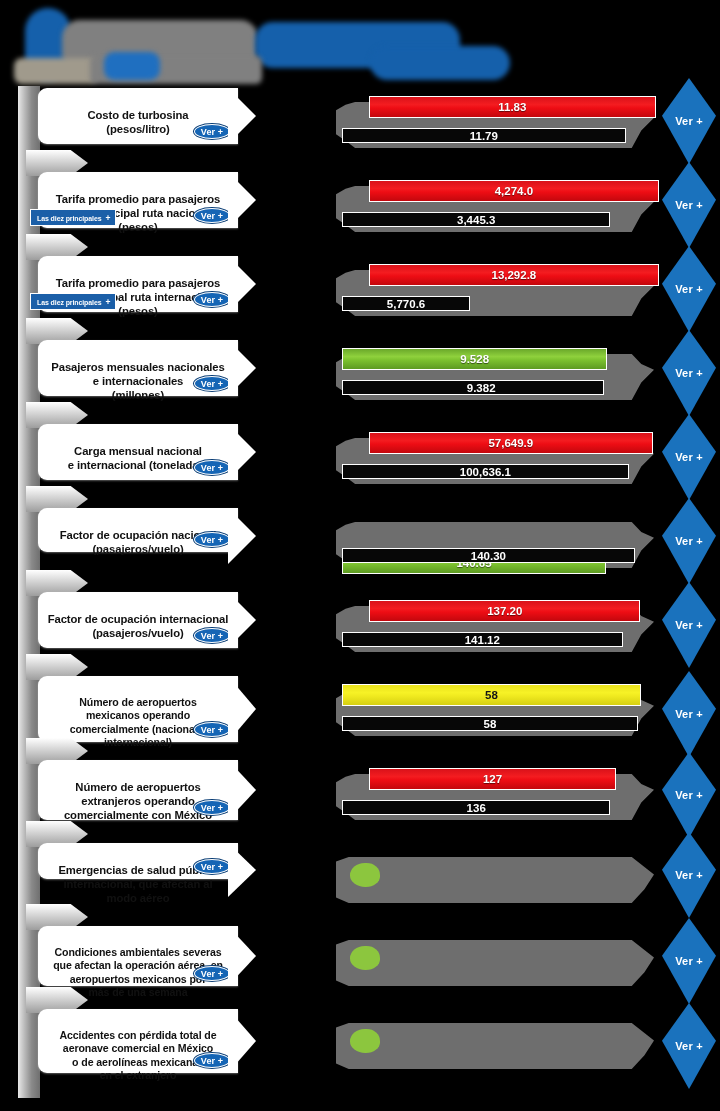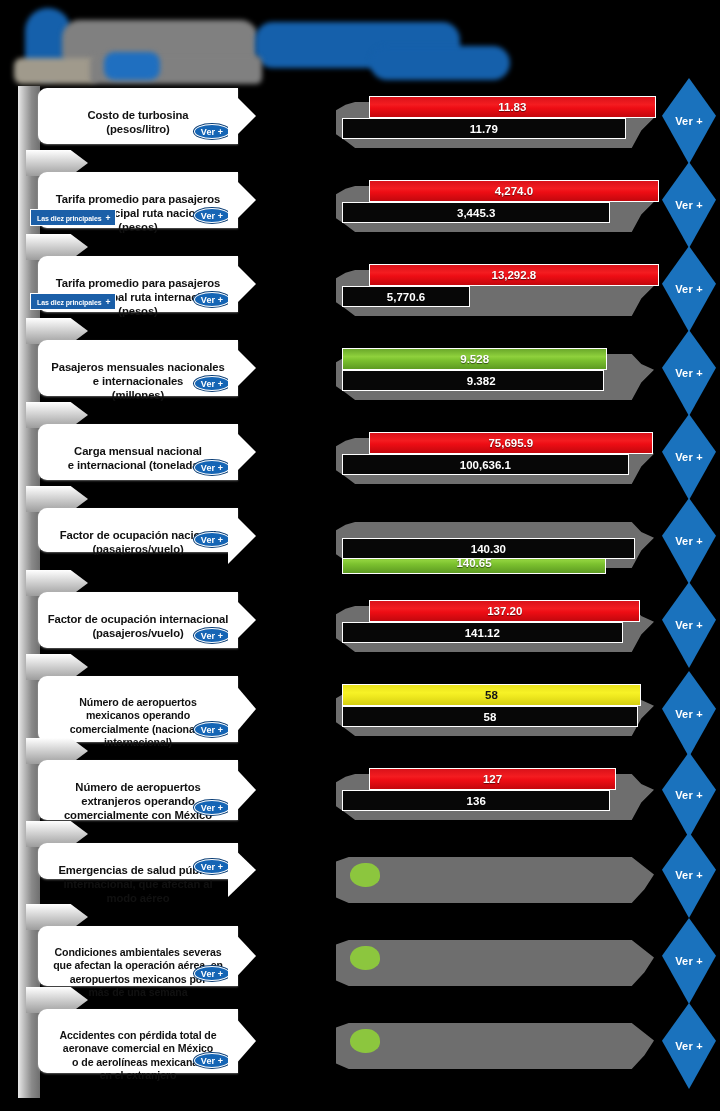--- a/index.html
+++ b/index.html
@@ -113,24 +113,24 @@
   }
   .bar-top.green {
     background:linear-gradient(to bottom,#6aa82a 0%,#8fd13d 38%,#7cc22f 55%,#5d9a22 100%);
   }
   .bar-top.yellow {
     background:linear-gradient(to bottom,#e8e01c 0%,#f7f226 38%,#f0ea1f 55%,#d6cf12 100%);
     color:#151515; text-shadow:none;
   }
 
   .bar-bot {
-    position:absolute; left:6px; top:30px; height:21px;
+    position:absolute; left:6px; top:40px; height:15px;
     background:#070707;
     border:1.1px solid #ffffff;
-    display:flex; align-items:center; justify-content:center;
+    display:flex; align-items:flex-end; justify-content:center;
     color:#fff; font-size:11.5px; font-weight:bold;
   }
   .bar-bot .val { position:relative; left:0; }
 
   
   .green-blob {
     position:absolute; left:14px; top:20px;
     width:30px; height:24px;
     background:#8cc63e;
     border-radius:50% 45% 48% 52% / 52% 50% 46% 50%;
@@ -250,21 +250,21 @@
       <div class="row" style="top: 424px; height: 62px;">
         <div class="connector" style="top: -22px;"></div>
         <div class="label-box" style="height: 56px;">
           <span class="label-text">Carga mensual nacional<br>e internacional (toneladas)</span>
           <div class="ver-oval">Ver +</div>
         </div>
         <div class="label-arrow" style="height: 56px;"></div>
         <div class="barzone">
           <div class="bar-base"></div>
           <div class="bar-top red" style="width: 283.65px;">
-            <span>75,695.9</span>
+            <span>57,649.9</span>
           </div>
           <div class="bar-bot" style="width: 286.7px;">
             <span class="val">100,636.1</span>
           </div>
         </div>
         <div class="diamond" style="top: -10px;">
           <span>Ver +</span>
         </div>
       </div>
       <div class="row" style="top: 508px; height: 62px;">

